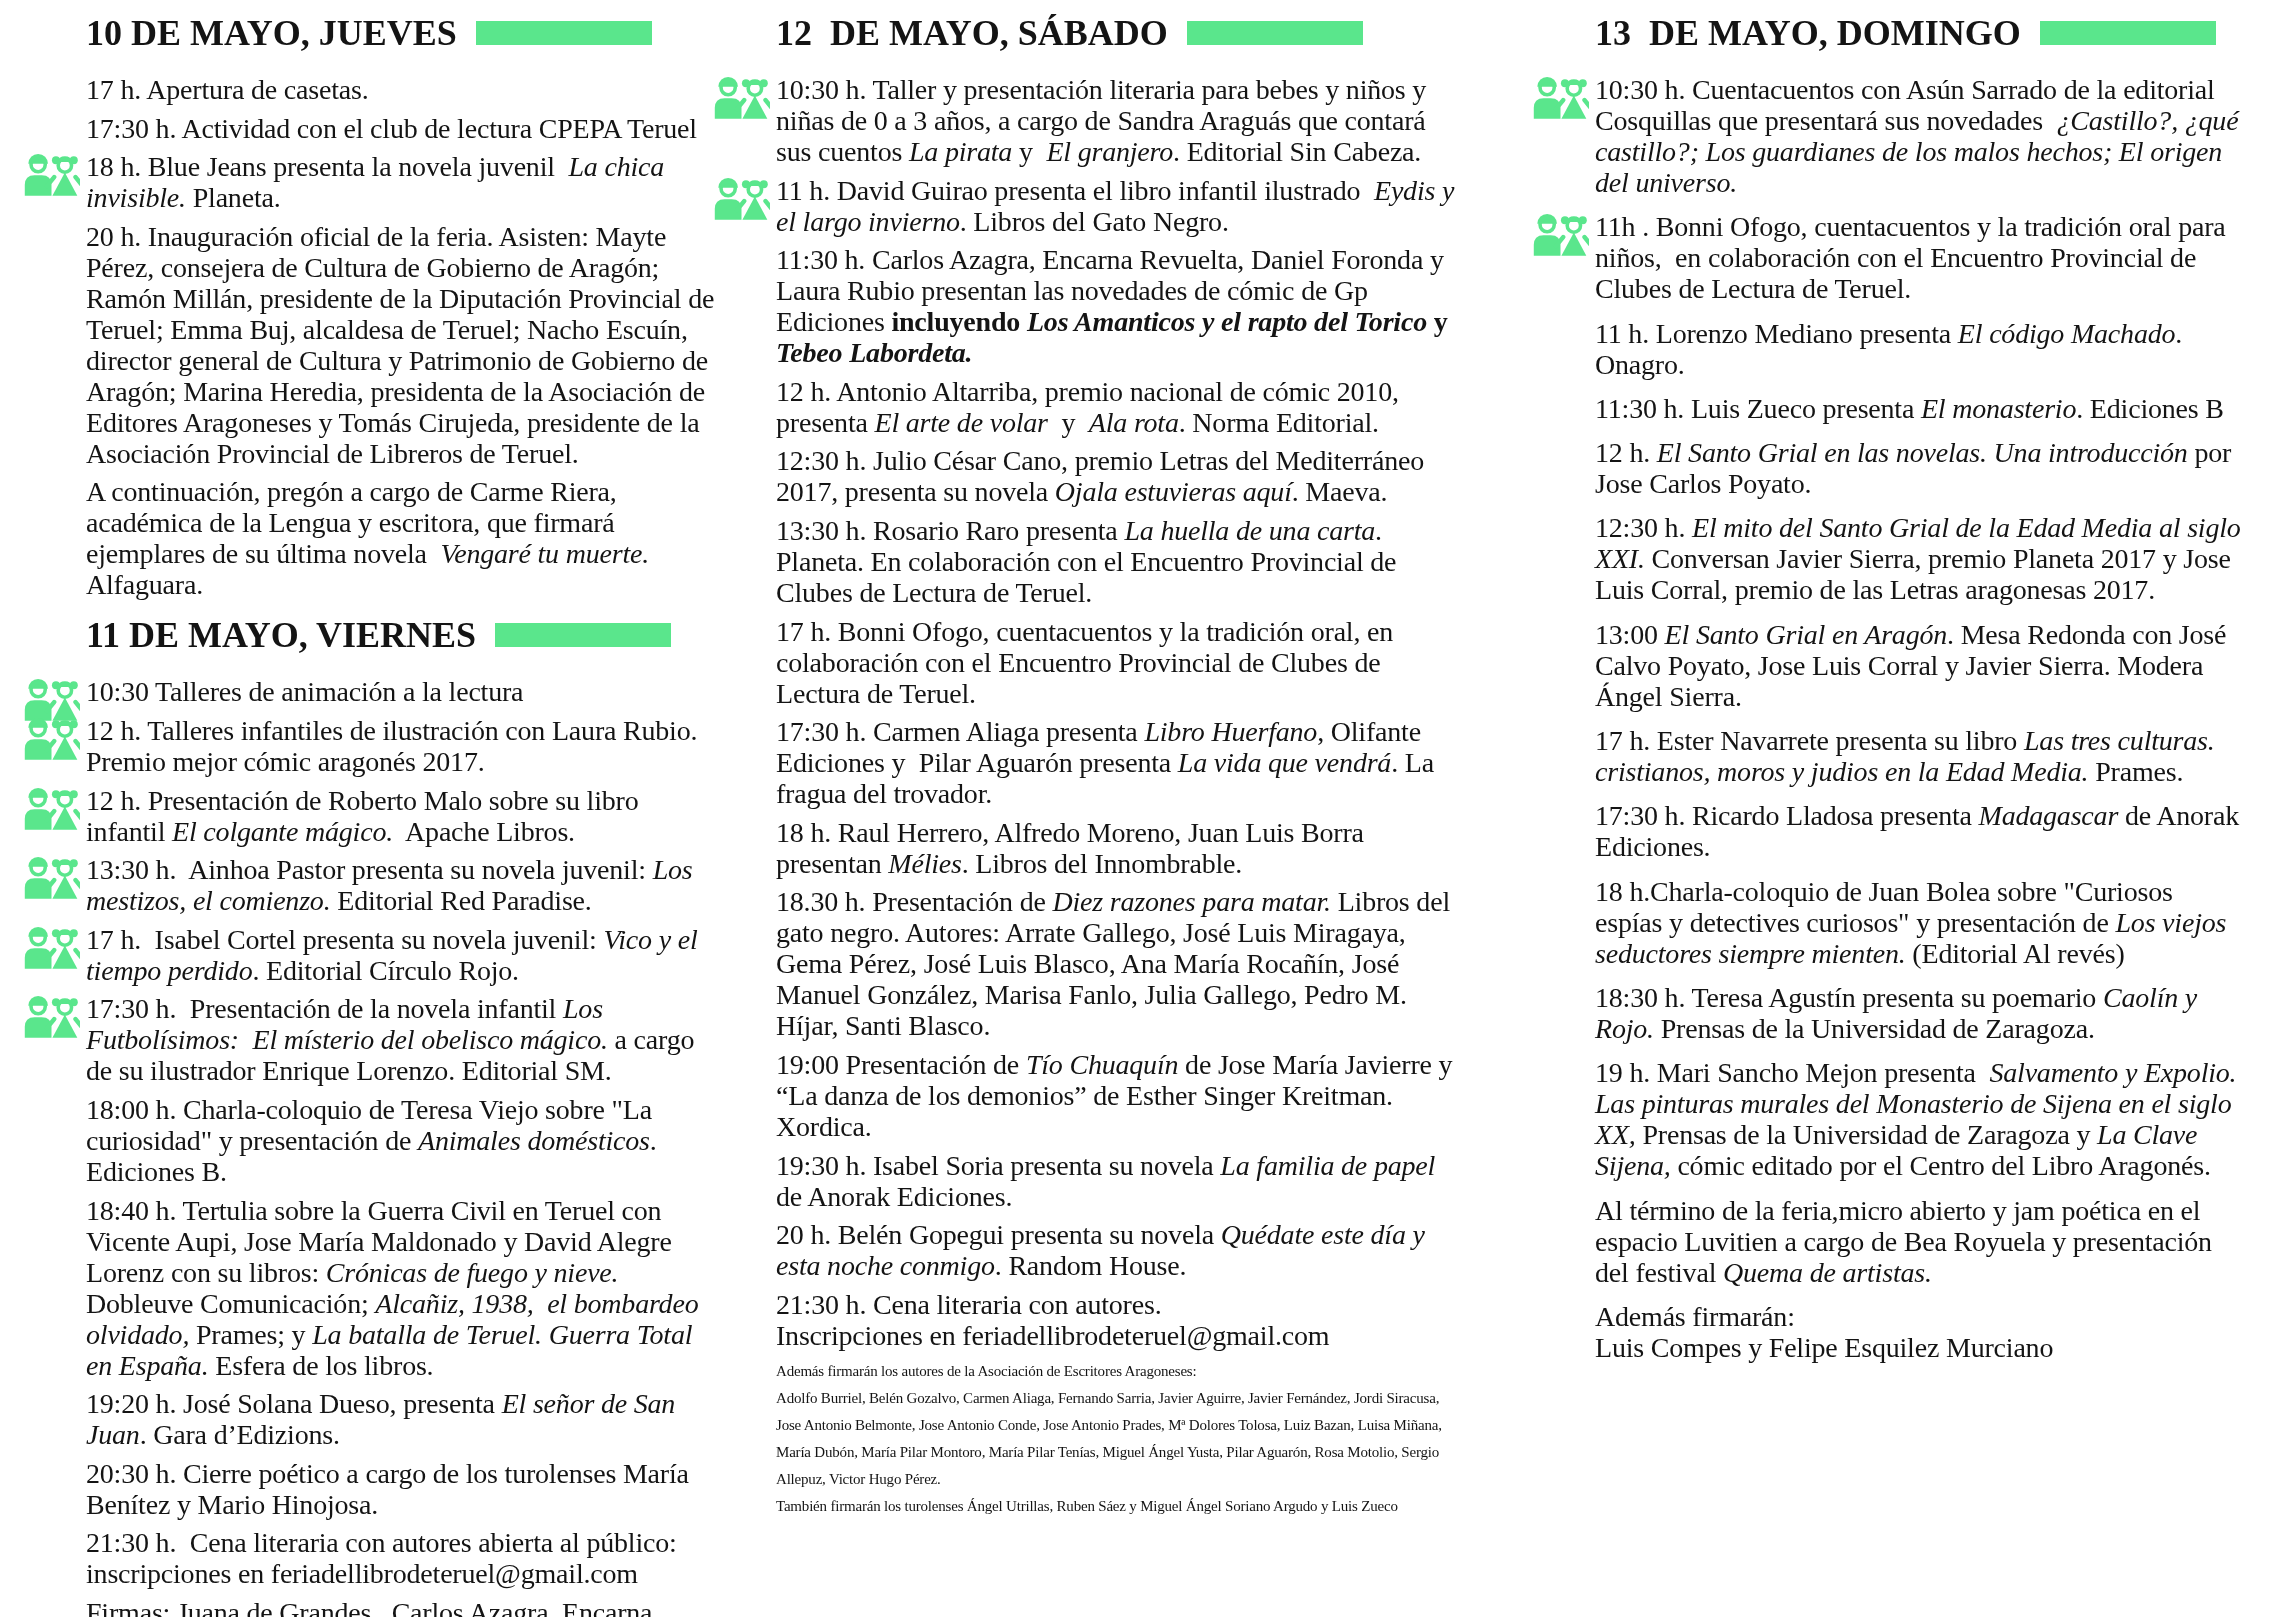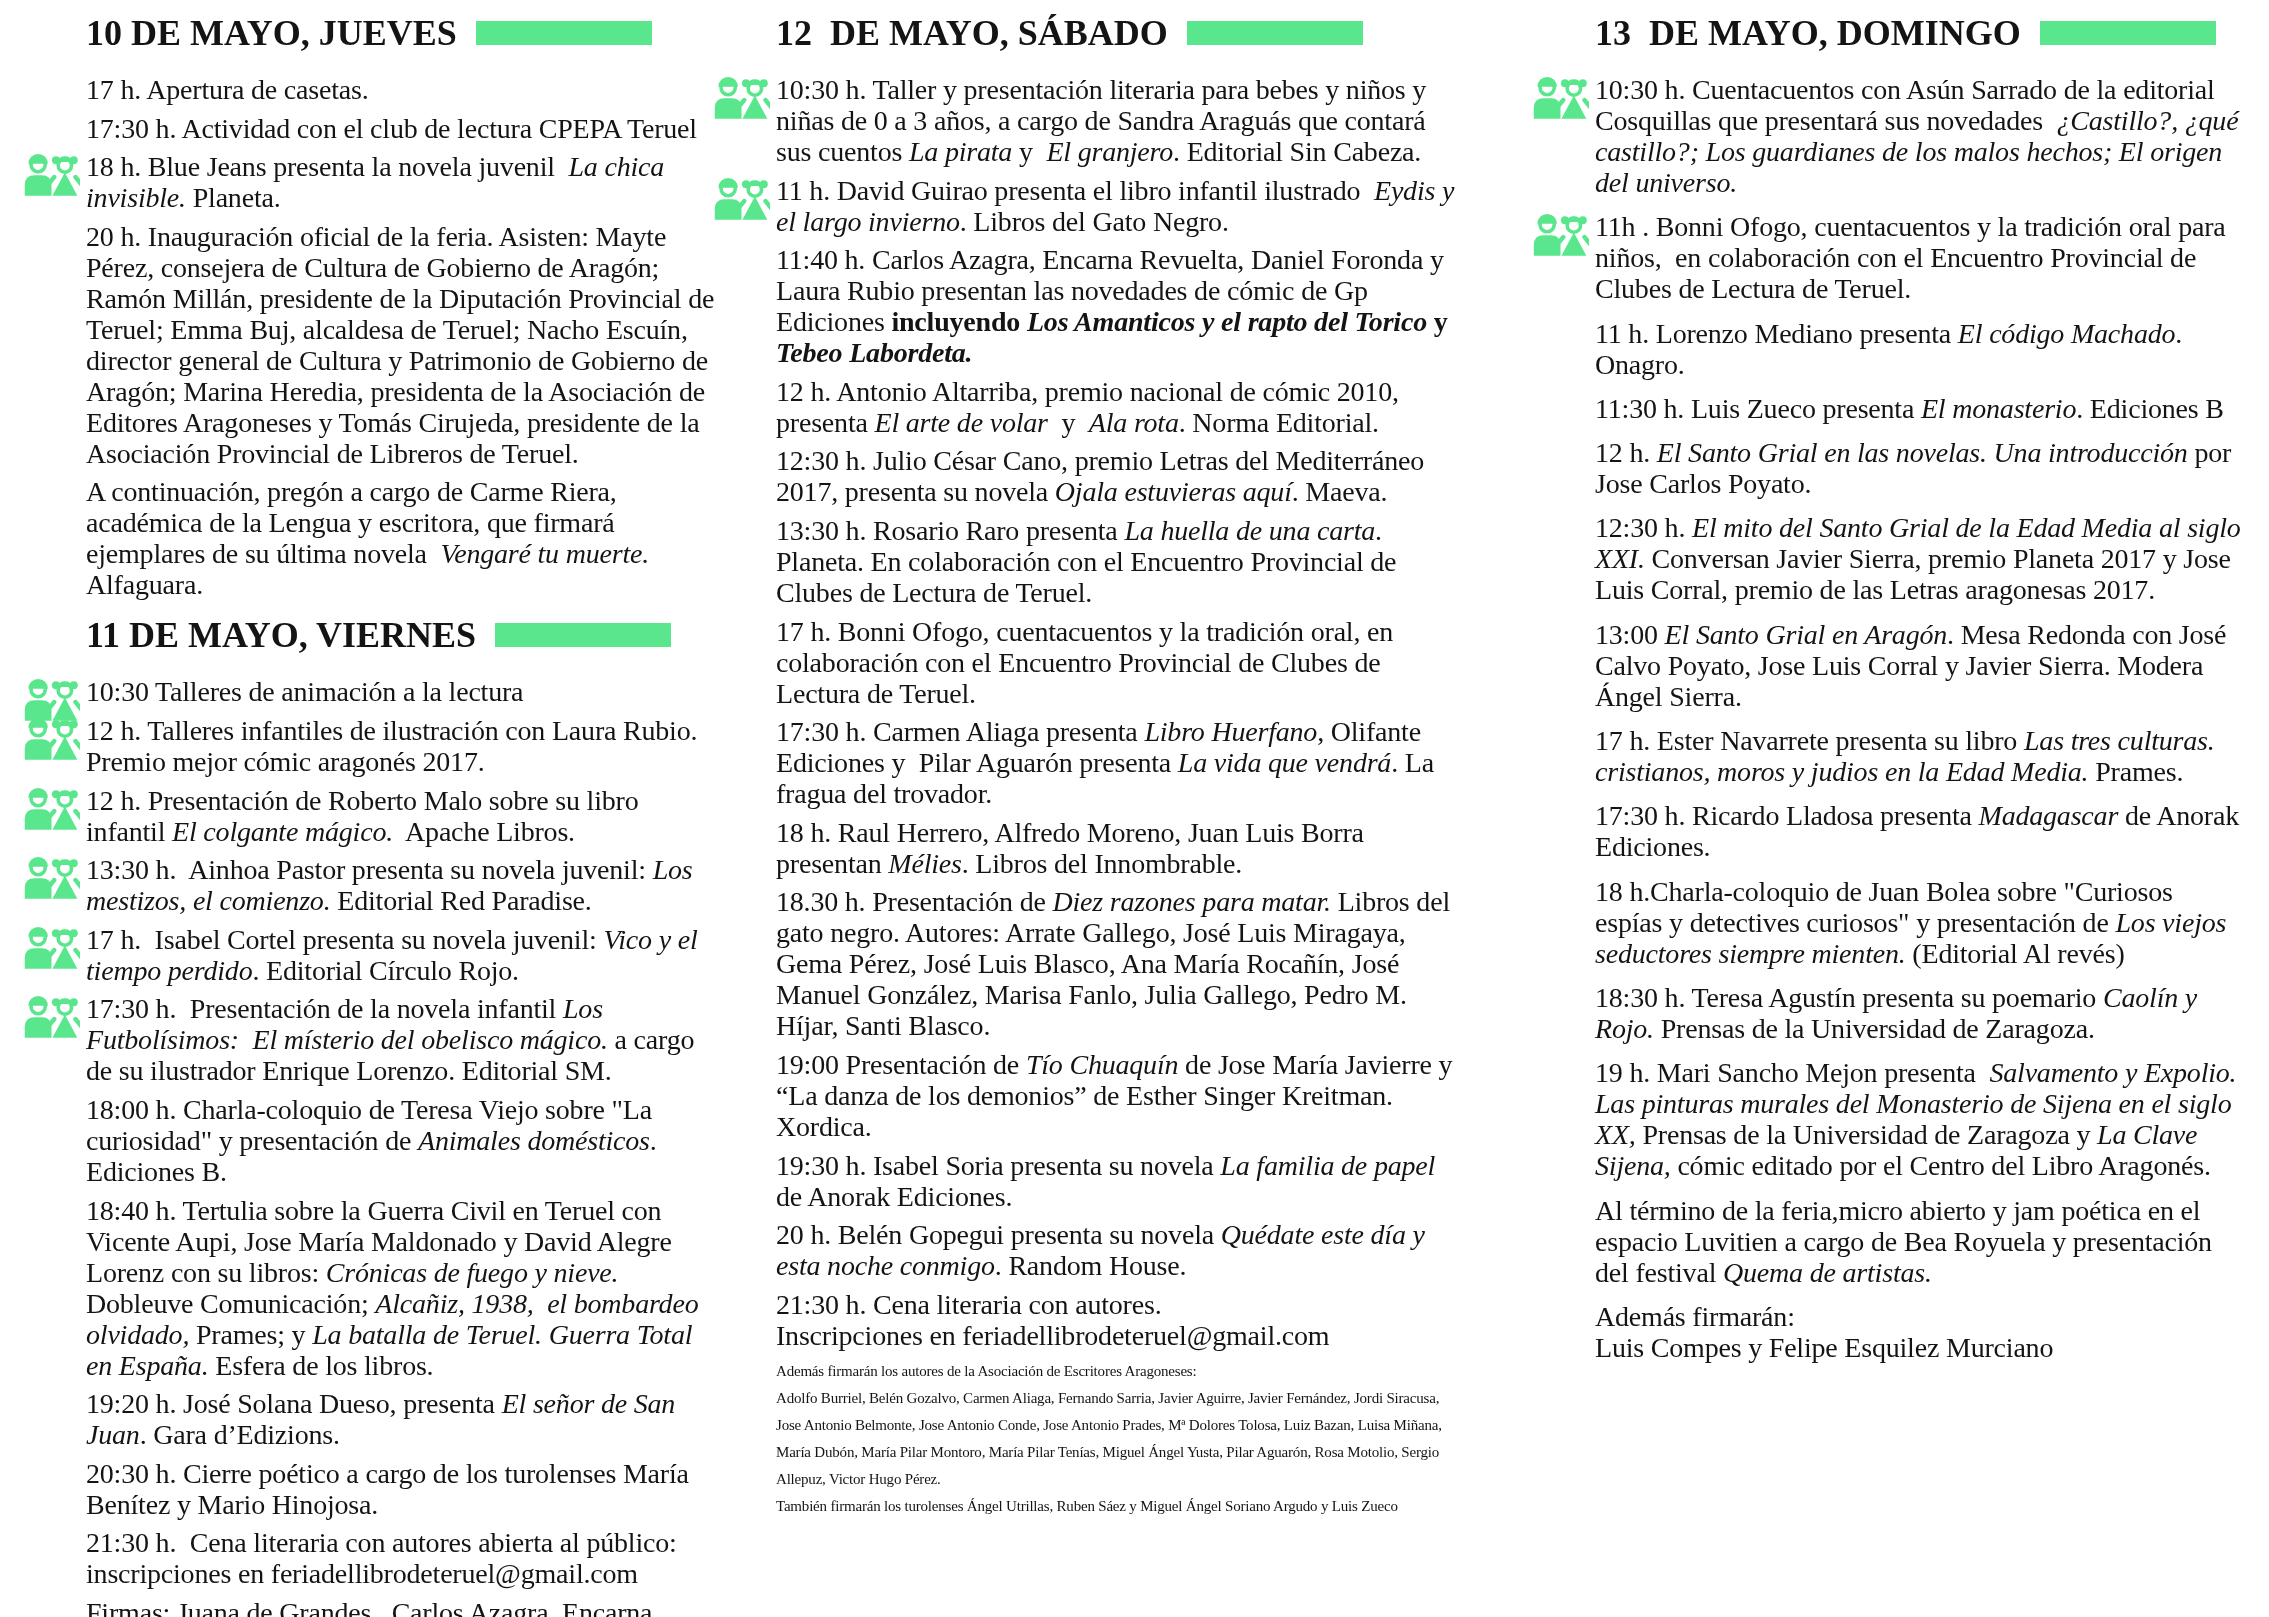--- a/index.html
+++ b/index.html
@@ -196,21 +196,21 @@
               <path d="M2 50 v-12 q0-11 11-11 h8 q11 0 11 11 v12 z"></path>
               <circle cx="37" cy="10" r="4.5"></circle>
               <circle cx="57" cy="10" r="4.5"></circle>
               <path d="M38 12 a9.5 9.5 0 0 1 18 0 z"></path>
               <circle cx="47" cy="16" r="7.5" fill="none" stroke="currentColor" stroke-width="4"></circle>
               <path d="M47 24 l14 26 h-28 z"></path>
               <path d="M35 29 l-8 10 M59 29 l8 10" fill="none" stroke="currentColor" stroke-width="5" stroke-linecap="round"></path>
             </g>
           </svg>
         </span><span class="txt"><span class="s-n">11 h. David Guirao presenta el libro infantil ilustrado  </span><span class="s-i">Eydis y el largo invierno</span><span class="s-n">. Libros del Gato Negro.</span></span></div>
-      <div class="event"><span class="txt"><span class="s-n">11:40 h. Carlos Azagra, Encarna Revuelta, Daniel Foronda y Laura Rubio presentan las novedades de cómic de Gp Ediciones </span><span class="s-b">incluyendo </span><span class="s-bi">Los Amanticos y el rapto del Torico</span><span class="s-b"> y </span><span class="s-bi">Tebeo Labordeta.</span></span></div>
+      <div class="event"><span class="txt"><span class="s-n">11:30 h. Carlos Azagra, Encarna Revuelta, Daniel Foronda y Laura Rubio presentan las novedades de cómic de Gp Ediciones </span><span class="s-b">incluyendo </span><span class="s-bi">Los Amanticos y el rapto del Torico</span><span class="s-b"> y </span><span class="s-bi">Tebeo Labordeta.</span></span></div>
       <div class="event"><span class="txt"><span class="s-n">12 h. Antonio Altarriba, premio nacional de cómic 2010, presenta </span><span class="s-i">El arte de volar</span><span class="s-n">  y  </span><span class="s-i">Ala rota</span><span class="s-n">. Norma Editorial.</span></span></div>
       <div class="event"><span class="txt"><span class="s-n">12:30 h. Julio César Cano, premio Letras del Mediterráneo 2017, presenta su novela </span><span class="s-i">Ojala estuvieras aquí</span><span class="s-n">. Maeva.</span></span></div>
       <div class="event"><span class="txt"><span class="s-n">13:30 h. Rosario Raro presenta </span><span class="s-i">La huella de una carta</span><span class="s-n">. Planeta. En colaboración con el Encuentro Provincial de Clubes de Lectura de Teruel.</span></span></div>
       <div class="event"><span class="txt"><span class="s-n">17 h. Bonni Ofogo, cuentacuentos y la tradición oral, en colaboración con el Encuentro Provincial de Clubes de Lectura de Teruel.</span></span></div>
       <div class="event"><span class="txt"><span class="s-n">17:30 h. Carmen Aliaga presenta </span><span class="s-i">Libro Huerfano</span><span class="s-n">, Olifante Ediciones y  Pilar Aguarón presenta </span><span class="s-i">La vida que vendrá</span><span class="s-n">. La fragua del trovador.</span></span></div>
       <div class="event"><span class="txt"><span class="s-n">18 h. Raul Herrero, Alfredo Moreno, Juan Luis Borra presentan </span><span class="s-i">Mélies</span><span class="s-n">. Libros del Innombrable.</span></span></div>
       <div class="event"><span class="txt"><span class="s-n">18.30 h. Presentación de </span><span class="s-i">Diez razones para matar.</span><span class="s-n"> Libros del gato negro. Autores: Arrate Gallego, José Luis Miragaya, Gema Pérez, José Luis Blasco, Ana María Rocañín, José Manuel González, Marisa Fanlo, Julia Gallego, Pedro M. Híjar, Santi Blasco.</span></span></div>
       <div class="event"><span class="txt"><span class="s-n">19:00 Presentación de </span><span class="s-i">Tío Chuaquín</span><span class="s-n"> de Jose María Javierre y “La danza de los demonios” de Esther Singer Kreitman. Xordica.</span></span></div>
       <div class="event"><span class="txt"><span class="s-n">19:30 h. Isabel Soria presenta su novela </span><span class="s-i">La familia de papel</span><span class="s-n"> de Anorak Ediciones.</span></span></div>
       <div class="event"><span class="txt"><span class="s-n">20 h. Belén Gopegui presenta su novela </span><span class="s-i">Quédate este día y esta noche conmigo</span><span class="s-n">. Random House.</span></span></div>

